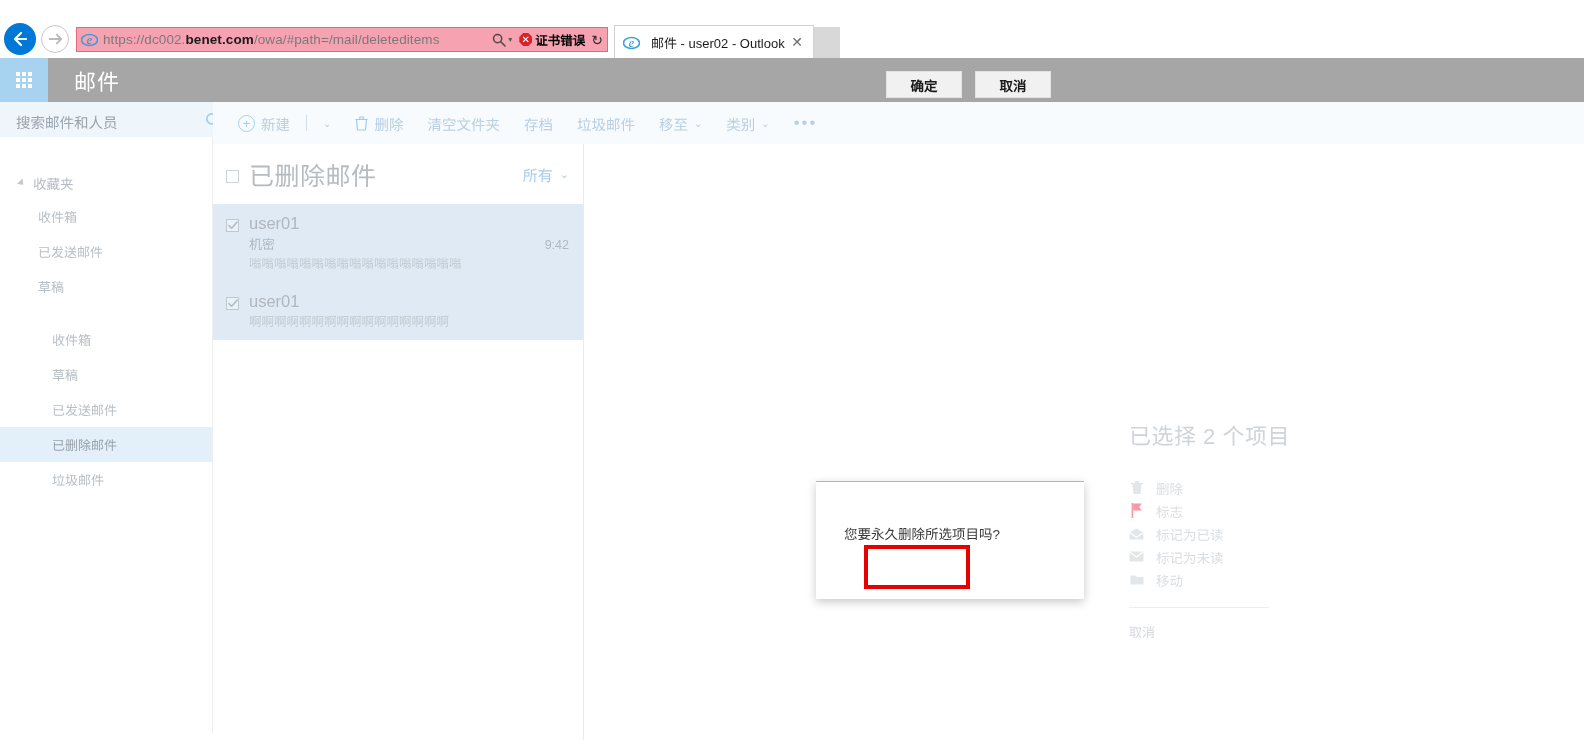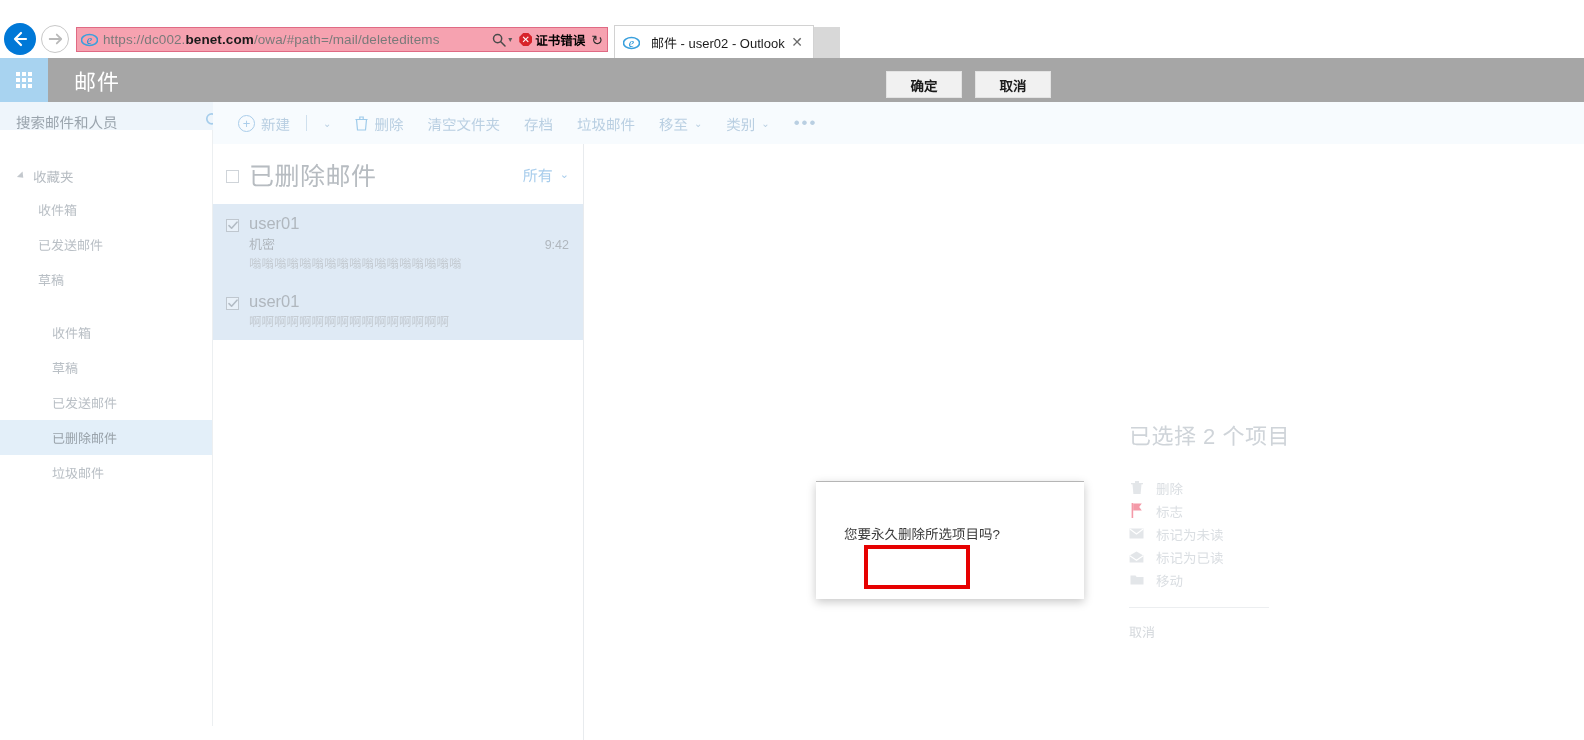--- a/index.html
+++ b/index.html
@@ -168,21 +168,21 @@
     width: 1px; height: 16px; background: #cfe0ee; margin: 0 4px;
   }
   .cmd-caret { font-size: 10px; color: #b9cfe2; }
   .trash-glyph {
     width: 13px; height: 15px; position: relative; display: inline-block;
   }
   .cmd-dots { font-size: 17px; color: #b9cfe2; letter-spacing: 2px; padding: 0 12px; cursor: pointer; }
 
   
   .sidebar {
-    position: absolute; left: 0; top: 130px;
+    position: absolute; left: 0; top: 137px;
     width: 213px; height: 596px;
     background: #ffffff;
     border-right: 1px solid #eceff1;
     padding-top: 30px;
   }
   .folder-group-head {
     display: flex; align-items: center; gap: 8px;
     padding: 6px 0 6px 19px;
     font-size: 13.5px; color: #b6bcc2;
     cursor: pointer;
@@ -505,36 +505,36 @@
         <svg width="12" height="15" viewBox="0 0 12 15">
           <rect x="0.6" y="0" width="1.6" height="15" fill="#f49aa8"></rect>
           <path d="M2.2 0.6 h8.6 l-2.6 3.4 l2.6 3.4 h-8.6 z" fill="#f49aa8"></path>
         </svg>
       </span>
       <span>标志</span>
     </div>
 
     <div class="sel-action">
       <span class="sel-ico">
+        <svg width="15" height="12" viewBox="0 0 15 12">
+          <path d="M0.6 4.6 L7.5 0.4 L14.4 4.6 L14.4 11.4 L0.6 11.4 z" fill="#e3e6e9"></path>
+          <path d="M0.8 4.8 L7.5 9.2 L14.2 4.8" fill="none" stroke="#ffffff" stroke-width="1.2"></path>
+        </svg>
+      </span>
+      <span>标记为已读</span>
+    </div>
+
+    <div class="sel-action">
+      <span class="sel-ico">
         <svg width="15" height="11" viewBox="0 0 15 11">
           <rect x="0.5" y="0.5" width="14" height="10" fill="#e3e6e9"></rect>
           <path d="M0.8 1 L7.5 6 L14.2 1" fill="none" stroke="#ffffff" stroke-width="1.2"></path>
         </svg>
       </span>
       <span>标记为未读</span>
-    </div>
-
-    <div class="sel-action">
-      <span class="sel-ico">
-        <svg width="15" height="12" viewBox="0 0 15 12">
-          <path d="M0.6 4.6 L7.5 0.4 L14.4 4.6 L14.4 11.4 L0.6 11.4 z" fill="#e3e6e9"></path>
-          <path d="M0.8 4.8 L7.5 9.2 L14.2 4.8" fill="none" stroke="#ffffff" stroke-width="1.2"></path>
-        </svg>
-      </span>
-      <span>标记为已读</span>
     </div>
 
     <div class="sel-action">
       <span class="sel-ico">
         <svg width="14" height="11" viewBox="0 0 14 11">
           <path d="M0.5 1.5 h5 l1.2 1.6 h6.8 v7.4 h-13 z" fill="#e3e6e9"></path>
         </svg>
       </span>
       <span>移动</span>
     </div>

